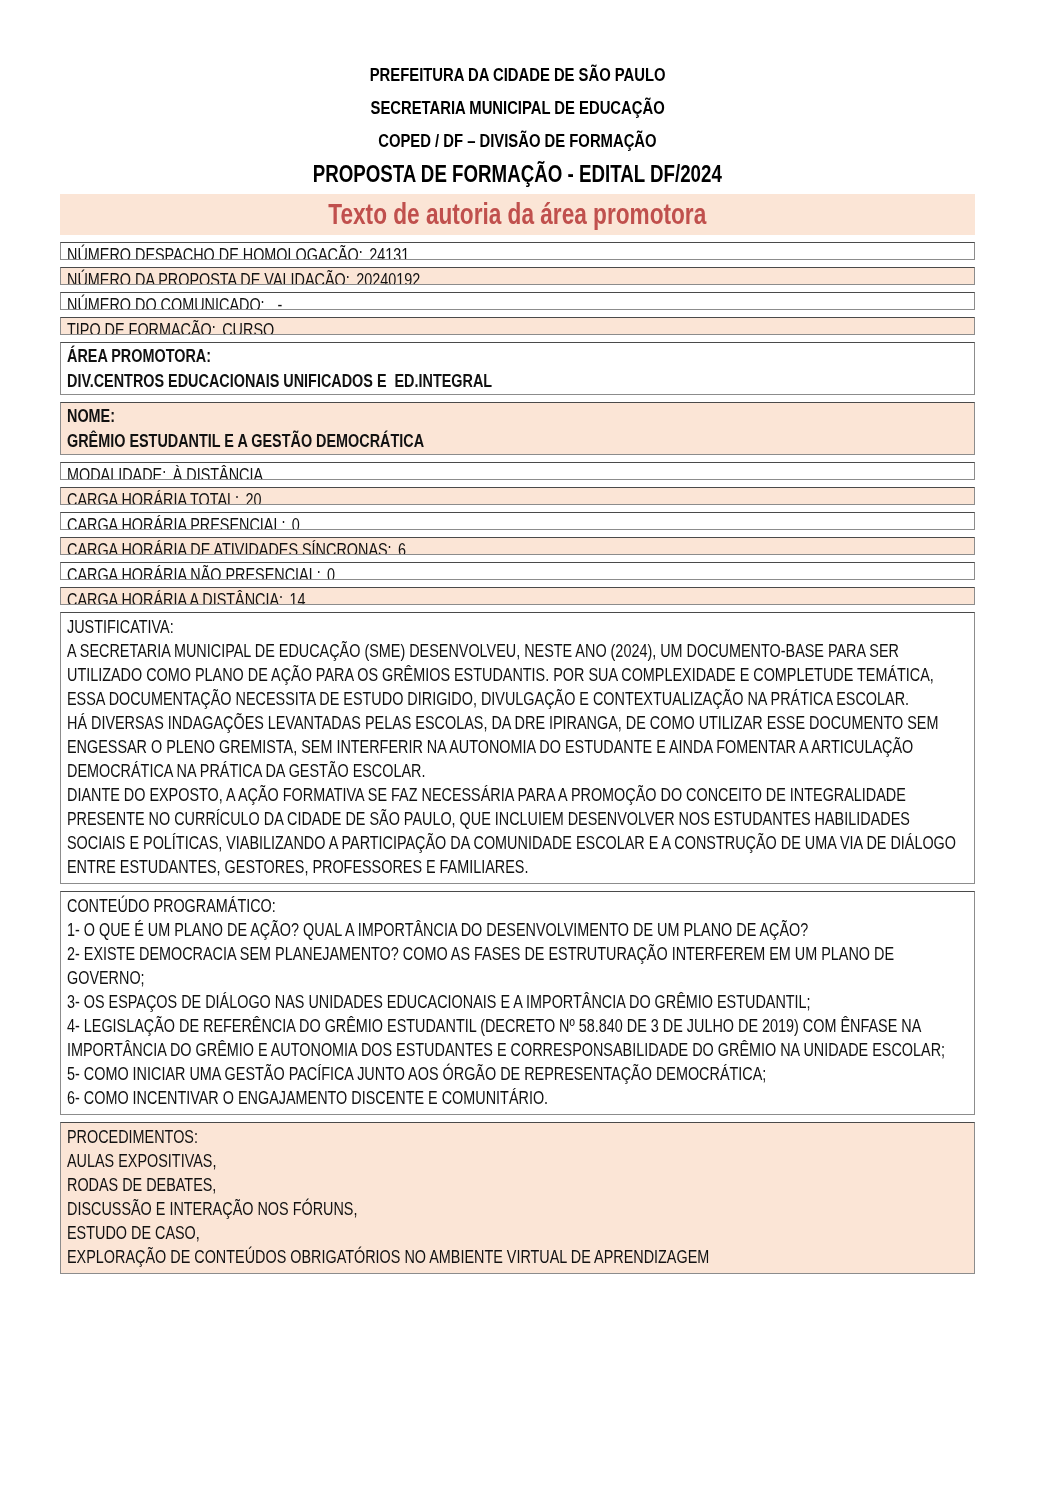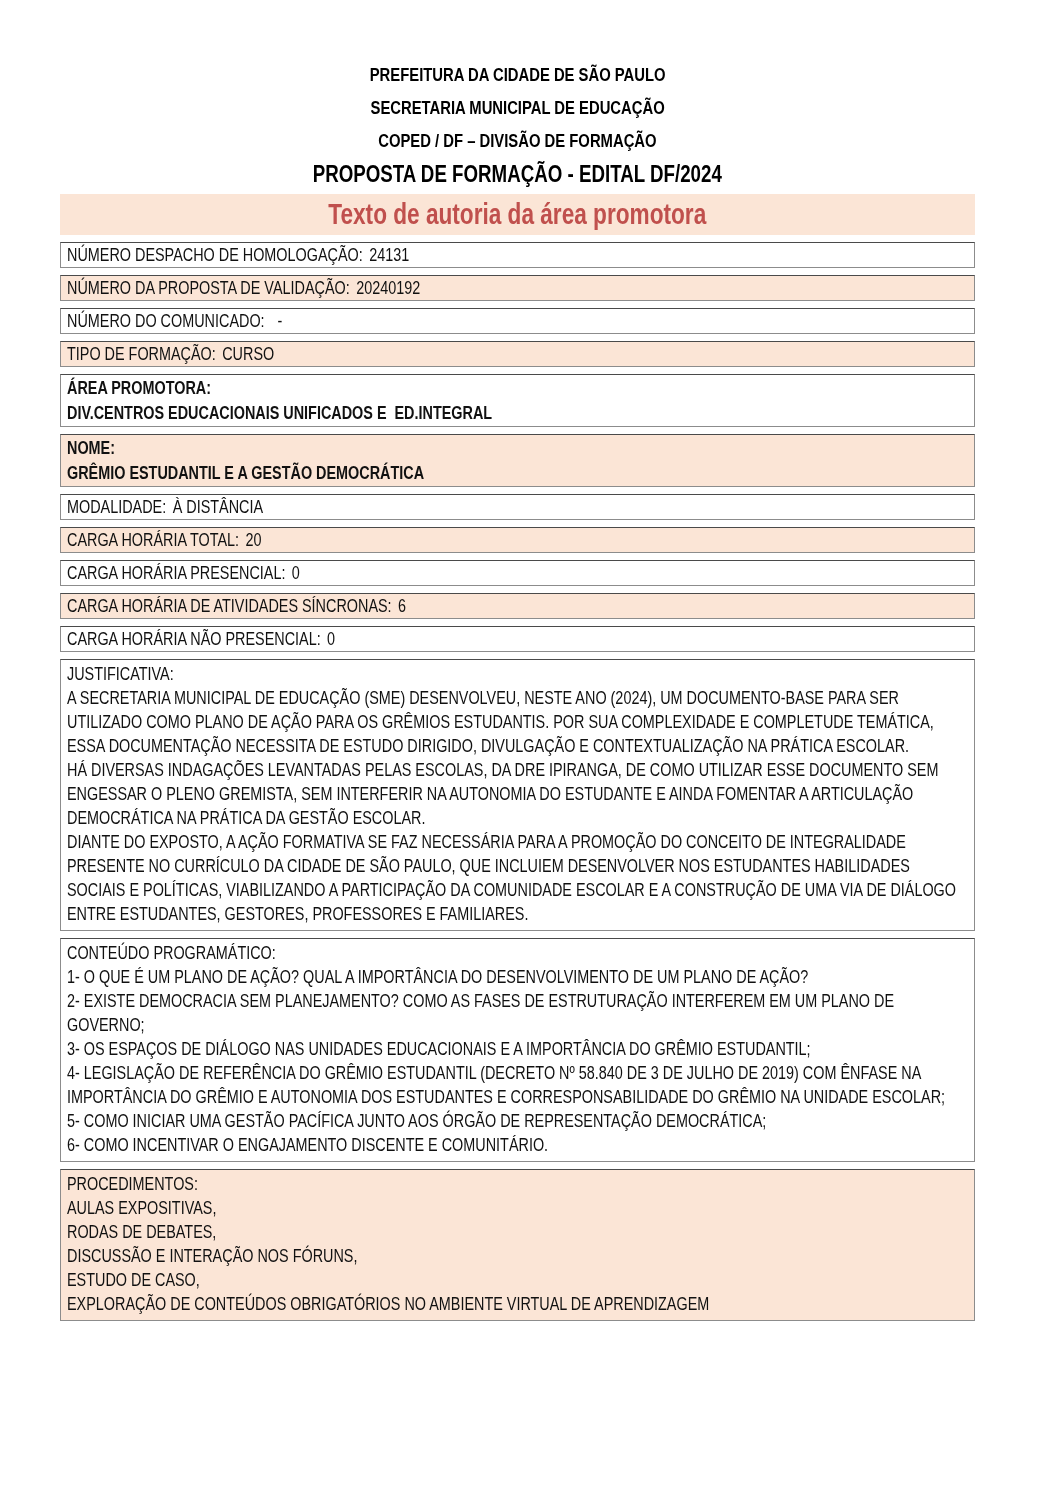--- a/index.html
+++ b/index.html
@@ -65,21 +65,21 @@
     margin-bottom: 7px;
     overflow: hidden;
     font-size: 18px;
   }
   .row.peach { background: var(--peach, #FBE5D6); }
   .sq {
     width: 1128px;
     transform: scaleX(0.8);
     transform-origin: 0 0;
   }
-  .row.single { height: 26px; }
+  .row.single { height: 18px; }
   .row.single .sq { line-height: 25px; white-space: nowrap; transform-origin: 0 50%; }
   .row.double { height: 53px; font-weight: bold; }
   .row.double .sq { line-height: 25px; padding-top: 1px; }
   .row.double .lbl, .row.double .val { display: block; }
   .val { margin-left: 8px; white-space: pre-wrap; }
   .row.double .val { margin-left: 0; }
   .val.wide { margin-left: 16px; }
   .row.section { padding: 2px 6px 4px; }
   .row.section .sq { line-height: 24px; }
   .row.section .body { white-space: pre-line; }
@@ -145,20 +145,23 @@
     </div>
 
     <div class="row peach single">
       <div class="sq"><span class="lbl">CARGA HORÁRIA DE ATIVIDADES SÍNCRONAS:</span><span class="val">6</span></div>
     </div>
 
     <div class="row white single">
       <div class="sq"><span class="lbl">CARGA HORÁRIA NÃO PRESENCIAL:</span><span class="val">0</span></div>
     </div>
 
+    <div class="row peach single">
+      <div class="sq"><span class="lbl">CARGA HORÁRIA A DISTÂNCIA:</span><span class="val">14</span></div>
+    </div>
 
     <div class="row white section">
       <div class="sq">
         <span class="lbl">JUSTIFICATIVA:</span>
         <div class="body">A SECRETARIA MUNICIPAL DE EDUCAÇÃO (SME) DESENVOLVEU, NESTE ANO (2024), UM DOCUMENTO-BASE PARA SER UTILIZADO COMO PLANO DE AÇÃO PARA OS GRÊMIOS ESTUDANTIS. POR SUA COMPLEXIDADE E COMPLETUDE TEMÁTICA, ESSA DOCUMENTAÇÃO NECESSITA DE ESTUDO DIRIGIDO, DIVULGAÇÃO E CONTEXTUALIZAÇÃO NA PRÁTICA ESCOLAR.
 HÁ DIVERSAS INDAGAÇÕES LEVANTADAS PELAS ESCOLAS, DA DRE IPIRANGA, DE COMO UTILIZAR ESSE DOCUMENTO SEM ENGESSAR O PLENO GREMISTA, SEM INTERFERIR NA AUTONOMIA DO ESTUDANTE E AINDA FOMENTAR A ARTICULAÇÃO DEMOCRÁTICA NA PRÁTICA DA GESTÃO ESCOLAR.
 DIANTE DO EXPOSTO, A AÇÃO FORMATIVA SE FAZ NECESSÁRIA PARA A PROMOÇÃO DO CONCEITO DE INTEGRALIDADE PRESENTE NO CURRÍCULO DA CIDADE DE SÃO PAULO, QUE INCLUIEM DESENVOLVER NOS ESTUDANTES HABILIDADES SOCIAIS E POLÍTICAS, VIABILIZANDO A PARTICIPAÇÃO DA COMUNIDADE ESCOLAR E A CONSTRUÇÃO DE UMA VIA DE DIÁLOGO ENTRE ESTUDANTES, GESTORES, PROFESSORES E FAMILIARES.</div>
       </div>
     </div>
 

